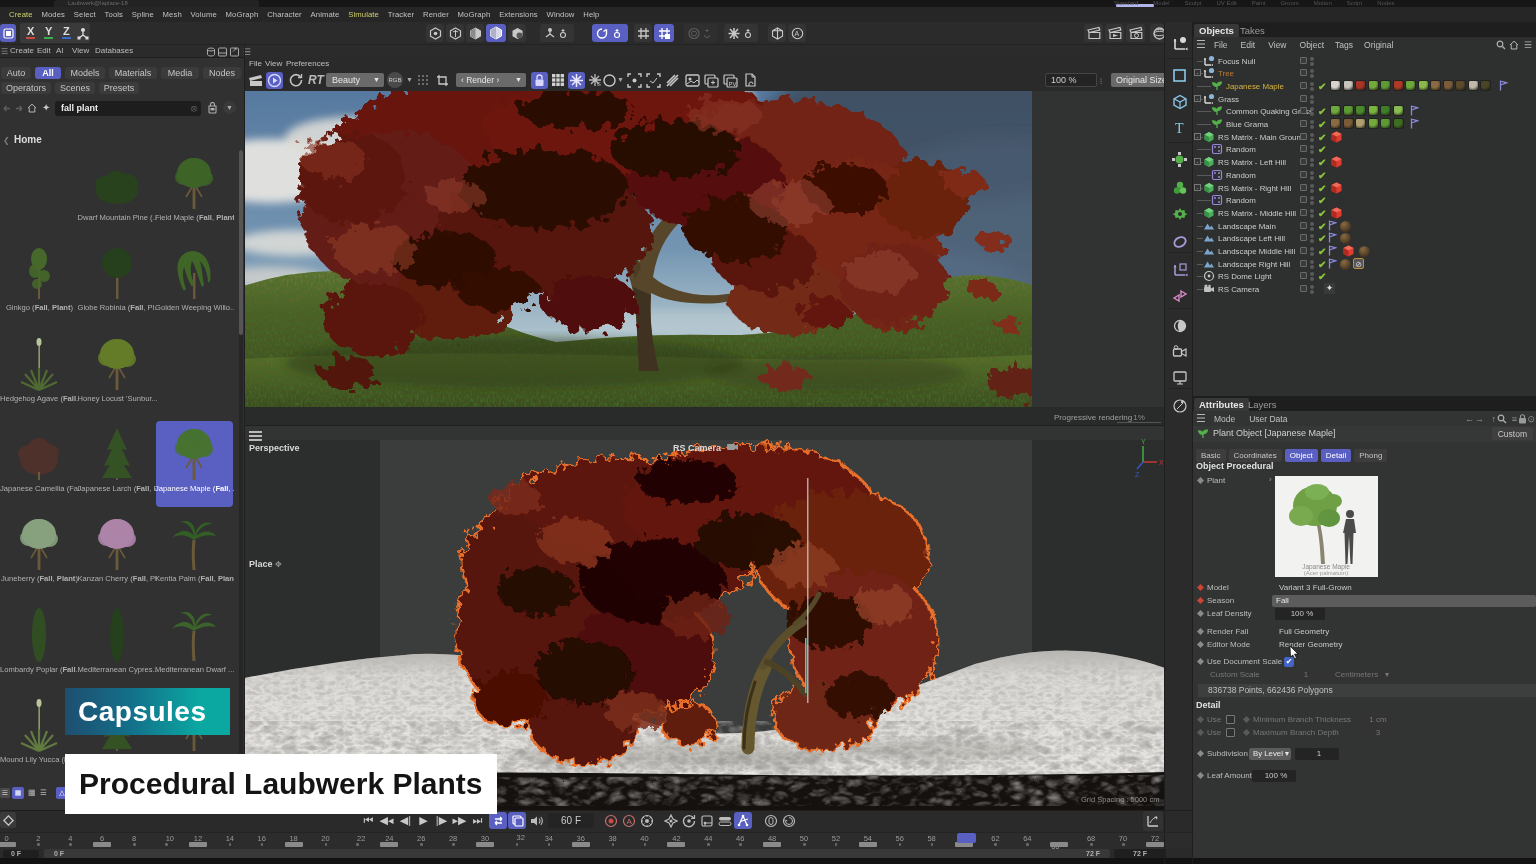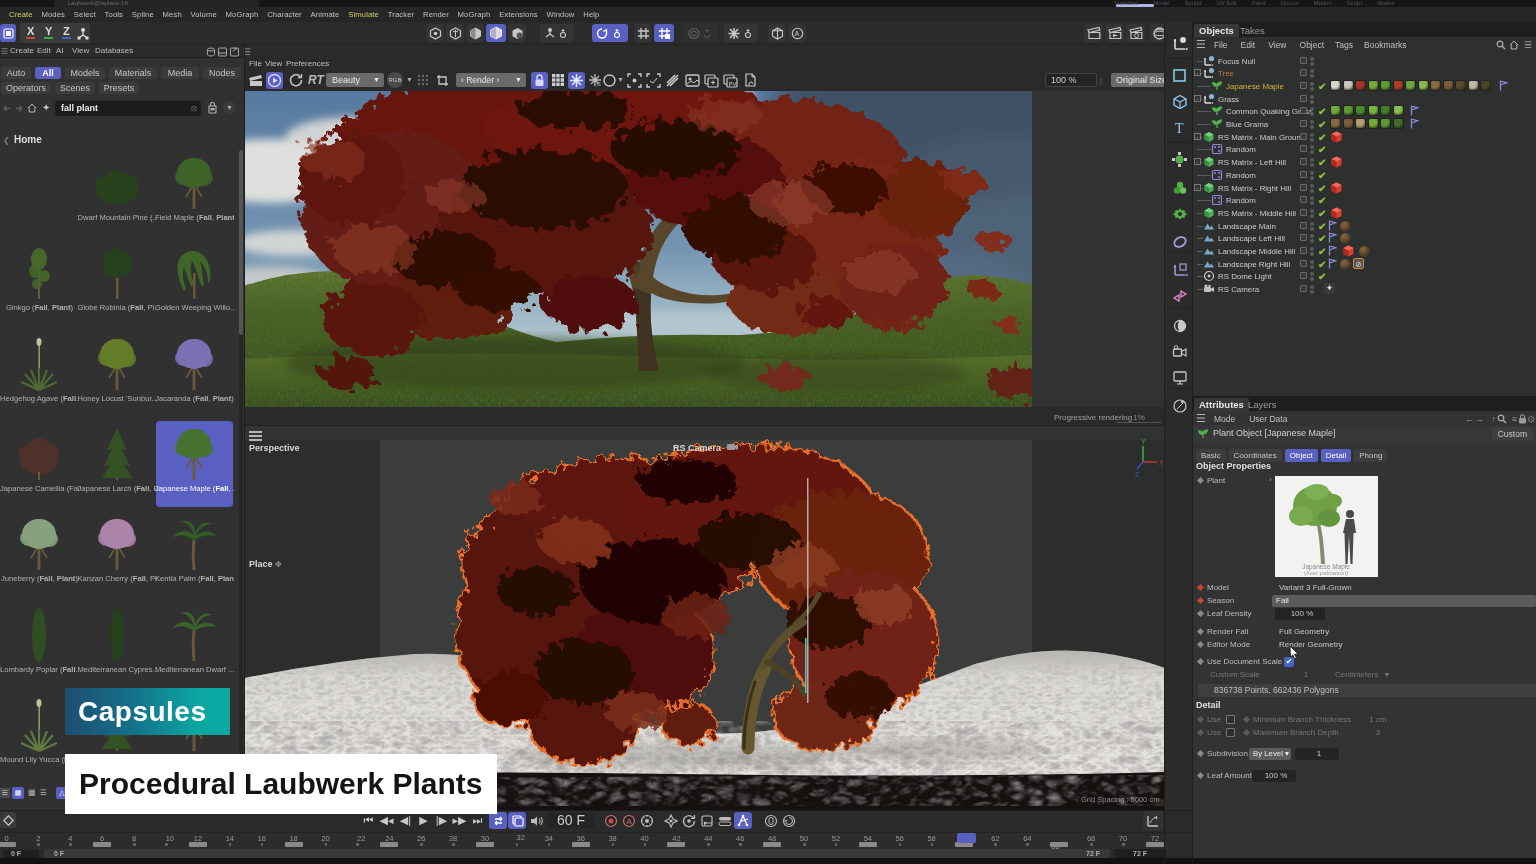--- a/index.html
+++ b/index.html
@@ -338,31 +338,20 @@
     <div class="tile" style="left:78.5px;top:272.6px">
         <svg width="56" height="58" viewBox="0 0 56 58">
           <rect x="26.6" y="30" width="2.8" height="26" fill="#6b5a3a"></rect>
           <path d="M26,34 L20,44 M30,34 L36,44" stroke="#6b5a3a" stroke-width="1.6" fill="none"></path>
           <ellipse cx="28" cy="20" rx="17" ry="15" fill="#647c28"></ellipse>
           <ellipse cx="18" cy="24" rx="9" ry="8" fill="#647c28" opacity="0.9"></ellipse>
           <ellipse cx="38" cy="25" rx="9" ry="8" fill="#647c28" opacity="0.9"></ellipse>
           <ellipse cx="28" cy="12" rx="10" ry="7" fill="#647c28" opacity="0.85"></ellipse>
         </svg>
         <div class="lbl">Honey Locust 'Sunbur...</div>
-      </div>
-    <div class="tile" style="left:156px;top:272.6px">
-        <svg width="56" height="58" viewBox="0 0 56 58">
-          <rect x="26.6" y="30" width="2.8" height="26" fill="#6b5a3a"></rect>
-          <path d="M26,34 L20,44 M30,34 L36,44" stroke="#6b5a3a" stroke-width="1.6" fill="none"></path>
-          <ellipse cx="28" cy="20" rx="17" ry="15" fill="#7a71b5"></ellipse>
-          <ellipse cx="18" cy="24" rx="9" ry="8" fill="#7a71b5" opacity="0.9"></ellipse>
-          <ellipse cx="38" cy="25" rx="9" ry="8" fill="#7a71b5" opacity="0.9"></ellipse>
-          <ellipse cx="28" cy="12" rx="10" ry="7" fill="#7a71b5" opacity="0.85"></ellipse>
-        </svg>
-        <div class="lbl">Jacaranda (<b>Fall</b>, <b>Plant</b>)</div>
       </div>
     <div class="tile" style="left:1px;top:362.9px">
         <svg width="56" height="58" viewBox="0 0 56 58">
           <ellipse cx="28" cy="36" rx="19" ry="15" fill="#4e312a"></ellipse>
           <ellipse cx="17" cy="30" rx="10" ry="9" fill="#4e312a"></ellipse>
           <ellipse cx="38" cy="29" rx="10" ry="9" fill="#4e312a"></ellipse>
           <ellipse cx="28" cy="23" rx="11" ry="9" fill="#4e312a"></ellipse>
           <rect x="27" y="48" width="2" height="8" fill="#6b5a3a"></rect>
         </svg>
         <div class="lbl">Japanese Camellia (Fal...</div>
@@ -945,21 +934,21 @@
         <div class="ptab" style="left:1px">Objects</div>
         <div class="ptab off" style="left:42px">Takes</div>
       </div>
     <div class="pmenu">
         <span style="margin-left:3px;font-size:11px;color:#b8b8b8">☰</span>
         <span style="margin-left:8px">File</span>
         <span style="margin-left:13px">Edit</span>
         <span style="margin-left:13px">View</span>
         <span style="margin-left:13px">Object</span>
         <span style="margin-left:11px">Tags</span>
-        <span style="margin-left:11px">Bookmarks</span>
+        <span style="margin-left:11px">Original</span>
       <span style="position:absolute;right:30px;top:3px"><svg width="10" height="10" viewBox="0 0 10 10">
             <circle cx="4" cy="4" r="2.8" fill="none" stroke="#b0b0b0" stroke-width="1.2"></circle>
             <line x1="6.2" y1="6.2" x2="9" y2="9" stroke="#b0b0b0" stroke-width="1.3"></line>
           </svg></span>
       <svg style="position:absolute;right:17px;top:3px" width="10" height="10" viewBox="0 0 10 10">
           <path d="M1,5 L5,1.2 L9,5 M2.2,4.4 V9 H7.8 V4.4" stroke="#b8b8b8" fill="none" stroke-width="1"></path>
         </svg>
       <span style="position:absolute;right:4px;font-size:9px;color:#b0b0b0">☰</span>
     </div>
 <div class="orow" style="top:32.5px">
@@ -1319,21 +1308,21 @@
     <div class="abs" style="left:0;top:30px;width:343px;height:16px;background:#363737">
       <svg style="position:absolute;left:4px;top:2px" width="12" height="12" viewBox="0 0 12 12">
           <path d="M6,10 V5 M6,7 C6,4 4,2.6 1.6,3 C2,5.4 4,6.6 6,6.2 M6,5.4 C6,3 8,1.8 10.4,2.2 C10,4.6 8,5.8 6,5.4" stroke="#54b04a" stroke-width="1.3" fill="#54b04a"></path>
         </svg>
       <span style="position:absolute;left:20px;top:2px;font-size:9px;color:#d0d0d0">Plant Object [Japanese Maple]</span>
       <span style="position:absolute;right:3px;top:1px;background:#3f3f3f;border-radius:2px;font-size:8.5px;color:#c8c8c8;padding:1.5px 6px">Custom</span>
     </div>
     <div class="abs" style="left:3px;top:48px;height:13px">
       <span class="atab">Basic</span><span class="atab">Coordinates</span><span class="atab on">Object</span><span class="atab on">Detail</span><span class="atab">Phong</span>
     </div>
-    <div class="abs" style="left:3px;top:65px;font-size:9px;font-weight:bold;color:#e0e0e0">Object Properties</div>
+    <div class="abs" style="left:3px;top:65px;font-size:9px;font-weight:bold;color:#e0e0e0">Object Procedural</div>
     <div class="arow" style="top:79px">
         <span class="dia"></span>
         <span class="alb">Plant</span>
         <span style="position:absolute;left:76px;color:#999">›</span>
       </div>
     <div class="abs" style="left:82px;top:80px;width:103px;height:101px;background:#f2f2f0">
       <svg width="103" height="101" viewBox="0 0 103 101">
         <g>
           <path d="M46,88 C45,70 44,55 40,42 L43,40 C47,52 49,68 50,88 Z" fill="#8a8570"></path>
           <ellipse cx="40" cy="30" rx="22" ry="20" fill="#6fa045"></ellipse>
@@ -1381,21 +1370,21 @@
     <div class="arow" style="top:260px">
         <span class="dia"></span>
         <span class="alb">Use Document Scale</span>
       <span style="position:absolute;left:91px;top:1px;width:10px;height:10px;background:#4465c8;border-radius:2px;color:#fff;font-size:8px;line-height:10px;text-align:center">✔</span>
     </div>
     <div class="arow dim" style="top:273px">
         <span class="alb" style="left:17px">Custom Scale</span>
         <span class="aval dbox" style="left:90px;width:42px;text-align:center">1</span>
         <span class="aval dbox" style="left:138px;width:58px">Centimeters <span style="float:right">▾</span></span>
       </div>
-    <div class="abs" style="left:5px;top:288px;width:338px;height:13px;background:#3d3e3e;font-size:8.5px;color:#c0c0c0;line-height:13px"><span style="margin-left:16px">836738 Points, 662436 Polygons</span></div>
+    <div class="abs" style="left:5px;top:288px;width:338px;height:13px;background:#3d3e3e;font-size:8.5px;color:#c0c0c0;line-height:13px"><span style="margin-left:10px">836738 Points, 662436 Polygons</span></div>
     <div class="abs" style="left:3px;top:304px;font-size:9px;font-weight:bold;color:#e0e0e0">Detail</div>
     <div class="arow dim" style="top:318px">
         <span class="dia"></span>
         <span class="alb">Use</span>
         <span class="chkbox"></span>
         <span class="dia" style="left:51px"></span>
         <span class="alb" style="left:60px">Minimum Branch Thickness</span>
         <span class="aval dbox" style="left:163px;width:40px;text-align:center">1 cm</span>
       </div>
     <div class="arow dim" style="top:331px">
@@ -1441,21 +1430,21 @@
           <rect x="2" y="1" width="8" height="8" rx="1" fill="none" stroke="#fff" stroke-width="1.2"></rect>
           <rect x="4" y="3" width="8" height="8" rx="1" fill="#5a5fc2" stroke="#fff" stroke-width="1.2"></rect>
         </svg>
       </div>
     <div class="trbtn" style="left:528px">
         <svg width="13" height="12" viewBox="0 0 13 12">
           <path d="M1,4 H4 L7,1.5 V10.5 L4,8 H1 Z" fill="#bbb"></path>
           <path d="M9,3.5 a4,4 0 0 1 0,5 M10.8,2 a6.5,6.5 0 0 1 0,8" stroke="#bbb" fill="none" stroke-width="1.1"></path>
         </svg>
       </div>
-    <div class="abs" style="left:548px;top:3px;width:46px;height:15px;background:#242424;border-radius:2px;font-size:14px;color:#ccc;text-align:center;line-height:15px">60 F</div>
+    <div class="abs" style="left:548px;top:3px;width:46px;height:15px;background:#242424;border-radius:2px;font-size:10px;color:#ccc;text-align:center;line-height:15px">60 F</div>
     <div class="trbtn" style="left:602px">
         <svg width="14" height="14" viewBox="0 0 14 14">
           <circle cx="7" cy="7" r="5.5" fill="none" stroke="#c87070" stroke-width="1.2"></circle>
           <circle cx="7" cy="7" r="2.5" fill="#c84a42"></circle>
         </svg>
       </div>
     <div class="trbtn" style="left:620px">
         <svg width="14" height="14" viewBox="0 0 14 14">
           <circle cx="7" cy="7" r="5.5" fill="none" stroke="#c87070" stroke-width="1.2"></circle>
           <text x="4.5" y="10" font-size="8" fill="#c87070">A</text>

